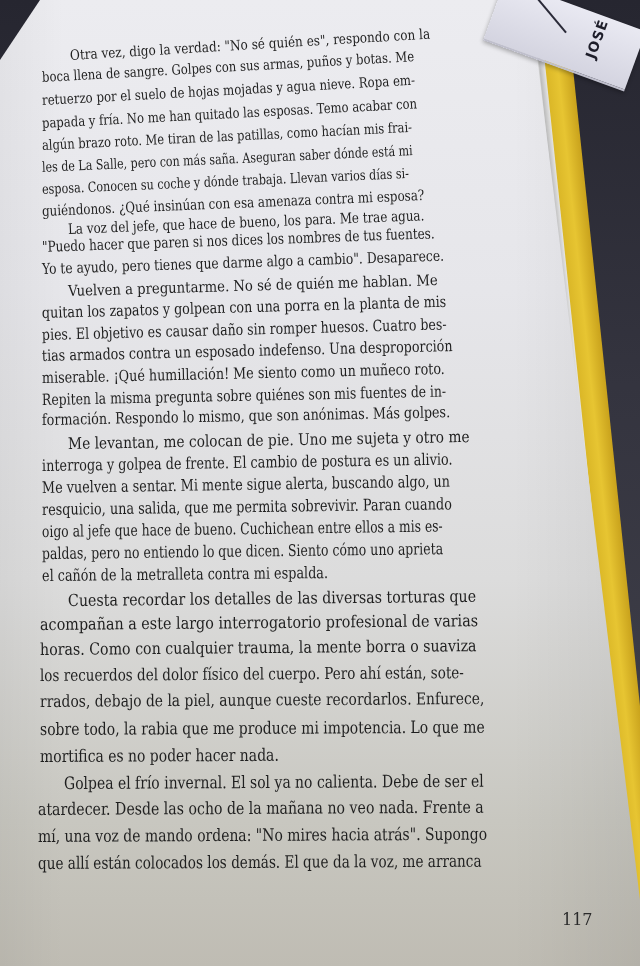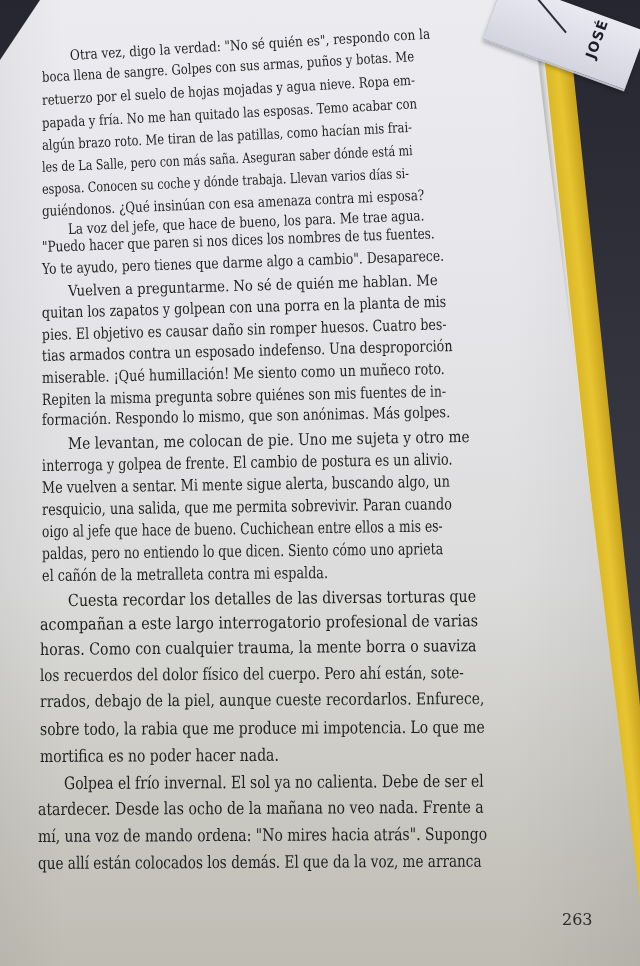--- a/index.html
+++ b/index.html
@@ -109,13 +109,13 @@
   <div class="line" style="left:40px;top:668px;transform:rotate(-0.4deg) scaleX(0.82);font-size:16.5px;">los recuerdos del dolor físico del cuerpo. Pero ahí están, sote-</div>
   <div class="line" style="left:40px;top:694px;transform:rotate(-0.4deg) scaleX(0.84);font-size:16.5px;">rrados, debajo de la piel, aunque cueste recordarlos. Enfurece,</div>
   <div class="line" style="left:40px;top:721px;transform:rotate(-0.3deg) scaleX(0.82);font-size:17px;">sobre todo, la rabia que me produce mi impotencia. Lo que me</div>
   <div class="line" style="left:40px;top:748px;transform:rotate(-0.3deg) scaleX(0.82);font-size:17px;">mortifica es no poder hacer nada.</div>
   <div class="line" style="left:64px;top:775px;transform:rotate(-0.3deg) scaleX(0.82);font-size:17px;">Golpea el frío invernal. El sol ya no calienta. Debe de ser el</div>
   <div class="line" style="left:38px;top:801px;transform:rotate(-0.3deg) scaleX(0.83);font-size:17px;">atardecer. Desde las ocho de la mañana no veo nada. Frente a</div>
   <div class="line" style="left:38px;top:828px;transform:rotate(-0.3deg) scaleX(0.82);font-size:17px;">mí, una voz de mando ordena: "No mires hacia atrás". Supongo</div>
   <div class="line" style="left:38px;top:855px;transform:rotate(-0.3deg) scaleX(0.8);font-size:17px;">que allí están colocados los demás. El que da la voz, me arranca</div>
 </div>
 
-<div class="page-number">263</div>
+<div class="page-number">117</div>
 
 </body></html>

